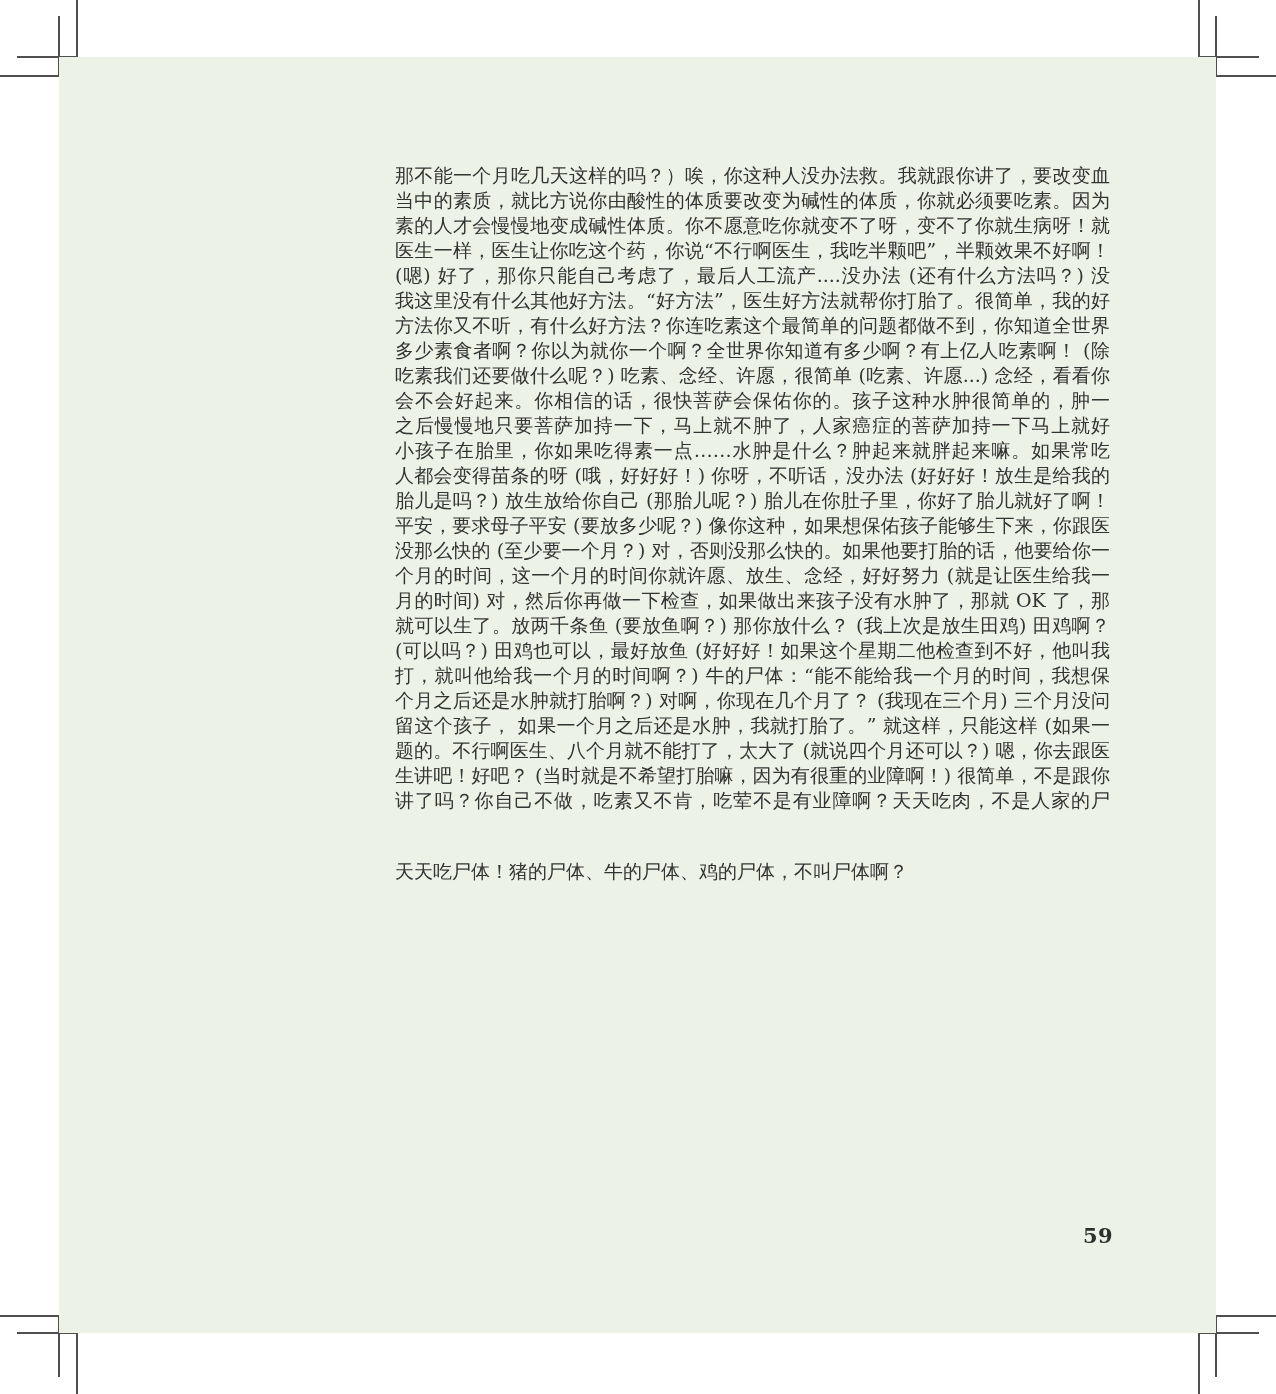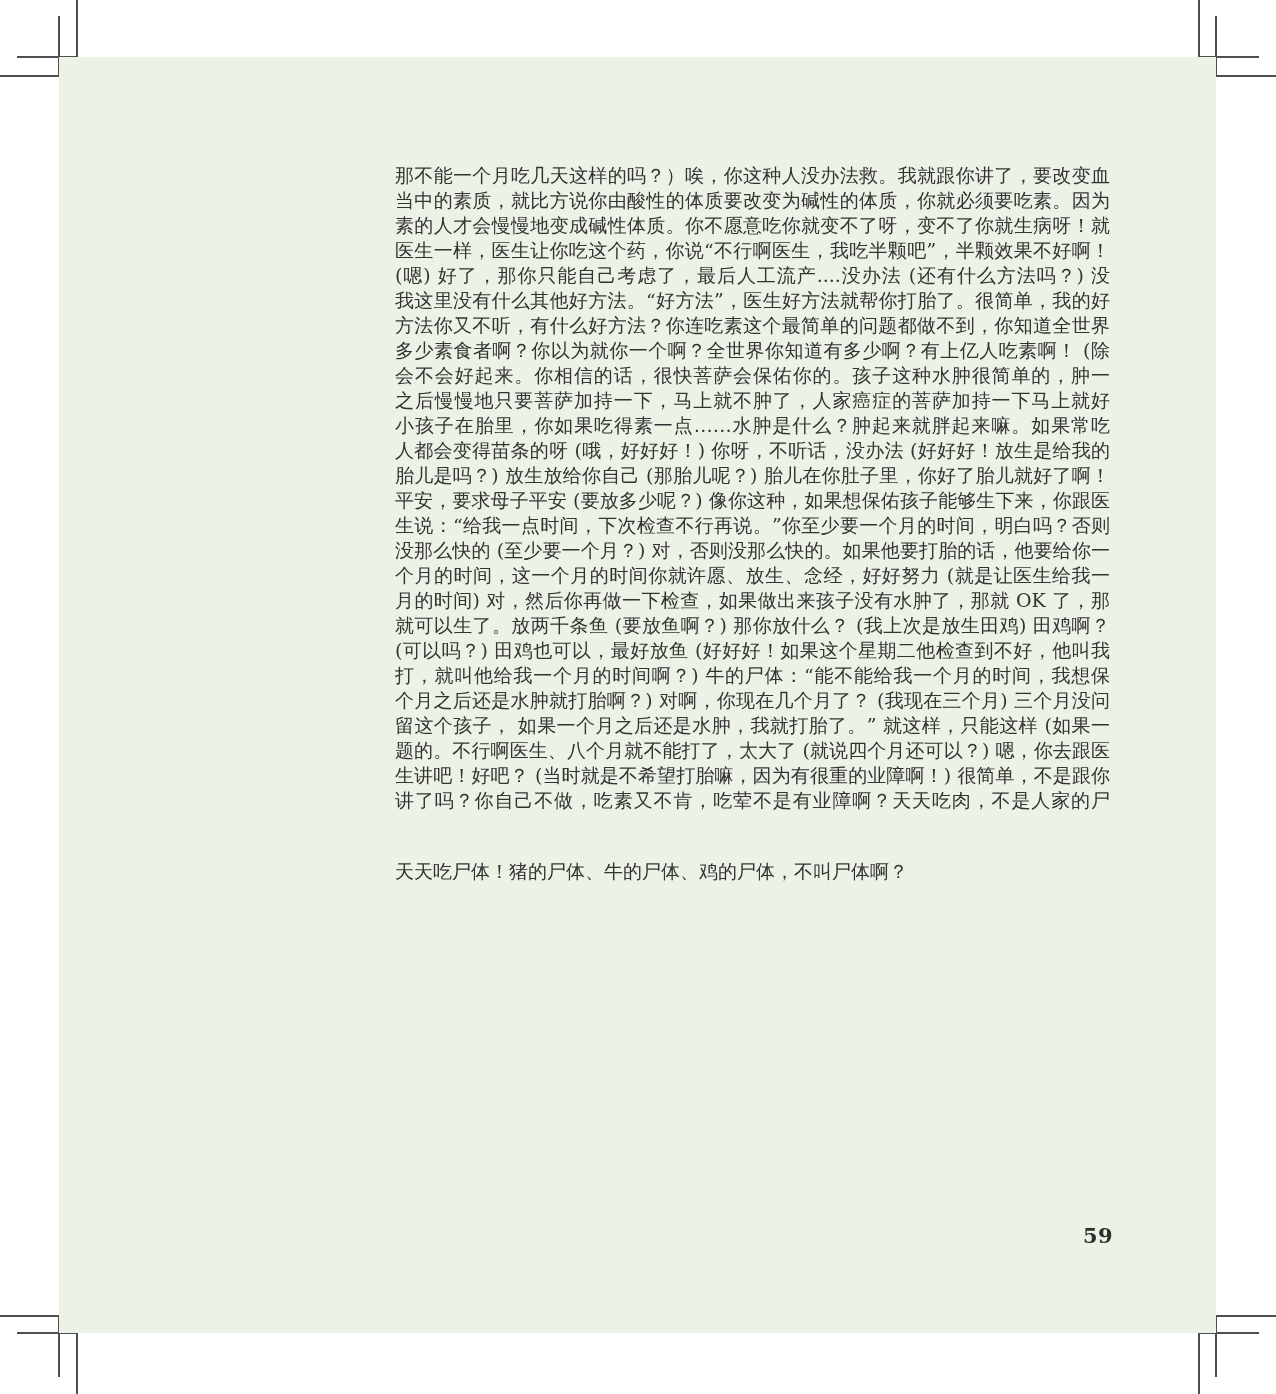--- a/index.html
+++ b/index.html
@@ -102,27 +102,27 @@
   <div class="paper">
     <div class="text-block">
         <div class="text-line">那不能一个月吃几天这样的吗？）唉，你这种人没办法救。我就跟你讲了，要改变血液</div>
         <div class="text-line">当中的素质，就比方说你由酸性的体质要改变为碱性的体质，你就必须要吃素。因为吃</div>
         <div class="text-line">素的人才会慢慢地变成碱性体质。你不愿意吃你就变不了呀，变不了你就生病呀！就跟</div>
         <div class="text-line">医生一样，医生让你吃这个药，你说“不行啊医生，我吃半颗吧”，半颗效果不好啊！</div>
         <div class="text-line">(嗯) 好了，那你只能自己考虑了，最后人工流产....没办法 (还有什么方法吗？) 没有！</div>
         <div class="text-line">我这里没有什么其他好方法。“好方法”，医生好方法就帮你打胎了。很简单，我的好</div>
         <div class="text-line">方法你又不听，有什么好方法？你连吃素这个最简单的问题都做不到，你知道全世界有</div>
         <div class="text-line">多少素食者啊？你以为就你一个啊？全世界你知道有多少啊？有上亿人吃素啊！ (除了</div>
+        <div class="text-line">吃素我们还要做什么呢？) 吃素、念经、许愿，很简单 (吃素、许愿...) 念经，看看你</div>
         <div class="text-line">会不会好起来。你相信的话，很快菩萨会保佑你的。孩子这种水肿很简单的，肿一肿，</div>
         <div class="text-line">之后慢慢地只要菩萨加持一下，马上就不肿了，人家癌症的菩萨加持一下马上就好了。</div>
         <div class="text-line">小孩子在胎里，你如果吃得素一点……水肿是什么？肿起来就胖起来嘛。如果常吃素，</div>
         <div class="text-line">人都会变得苗条的呀 (哦，好好好！) 你呀，不听话，没办法 (好好好！放生是给我的</div>
         <div class="text-line">胎儿是吗？) 放生放给你自己 (那胎儿呢？) 胎儿在你肚子里，你好了胎儿就好了啊！</div>
         <div class="text-line">平安，要求母子平安 (要放多少呢？) 像你这种，如果想保佑孩子能够生下来，你跟医</div>
-        <div class="text-line">生说：“给我一点时间，下次检查不行再说。”你至少要一个月的时间，明白吗？否则</div>
         <div class="text-line">没那么快的 (至少要一个月？) 对，否则没那么快的。如果他要打胎的话，他要给你一</div>
         <div class="text-line">个月的时间，这一个月的时间你就许愿、放生、念经，好好努力 (就是让医生给我一个</div>
         <div class="text-line">月的时间) 对，然后你再做一下检查，如果做出来孩子没有水肿了，那就 OK 了，那你</div>
         <div class="text-line">就可以生了。放两千条鱼 (要放鱼啊？) 那你放什么？ (我上次是放生田鸡) 田鸡啊？</div>
         <div class="text-line">(可以吗？) 田鸡也可以，最好放鱼 (好好好！如果这个星期二他检查到不好，他叫我</div>
         <div class="text-line">打，就叫他给我一个月的时间啊？) 牛的尸体：“能不能给我一个月的时间，我想保</div>
         <div class="text-line">个月之后还是水肿就打胎啊？) 对啊，你现在几个月了？ (我现在三个月) 三个月没问</div>
         <div class="text-line">留这个孩子， 如果一个月之后还是水肿，我就打胎了。” 就这样，只能这样 (如果一</div>
         <div class="text-line">题的。不行啊医生、八个月就不能打了，太大了 (就说四个月还可以？) 嗯，你去跟医</div>
         <div class="text-line">生讲吧！好吧？ (当时就是不希望打胎嘛，因为有很重的业障啊！) 很简单，不是跟你</div>

